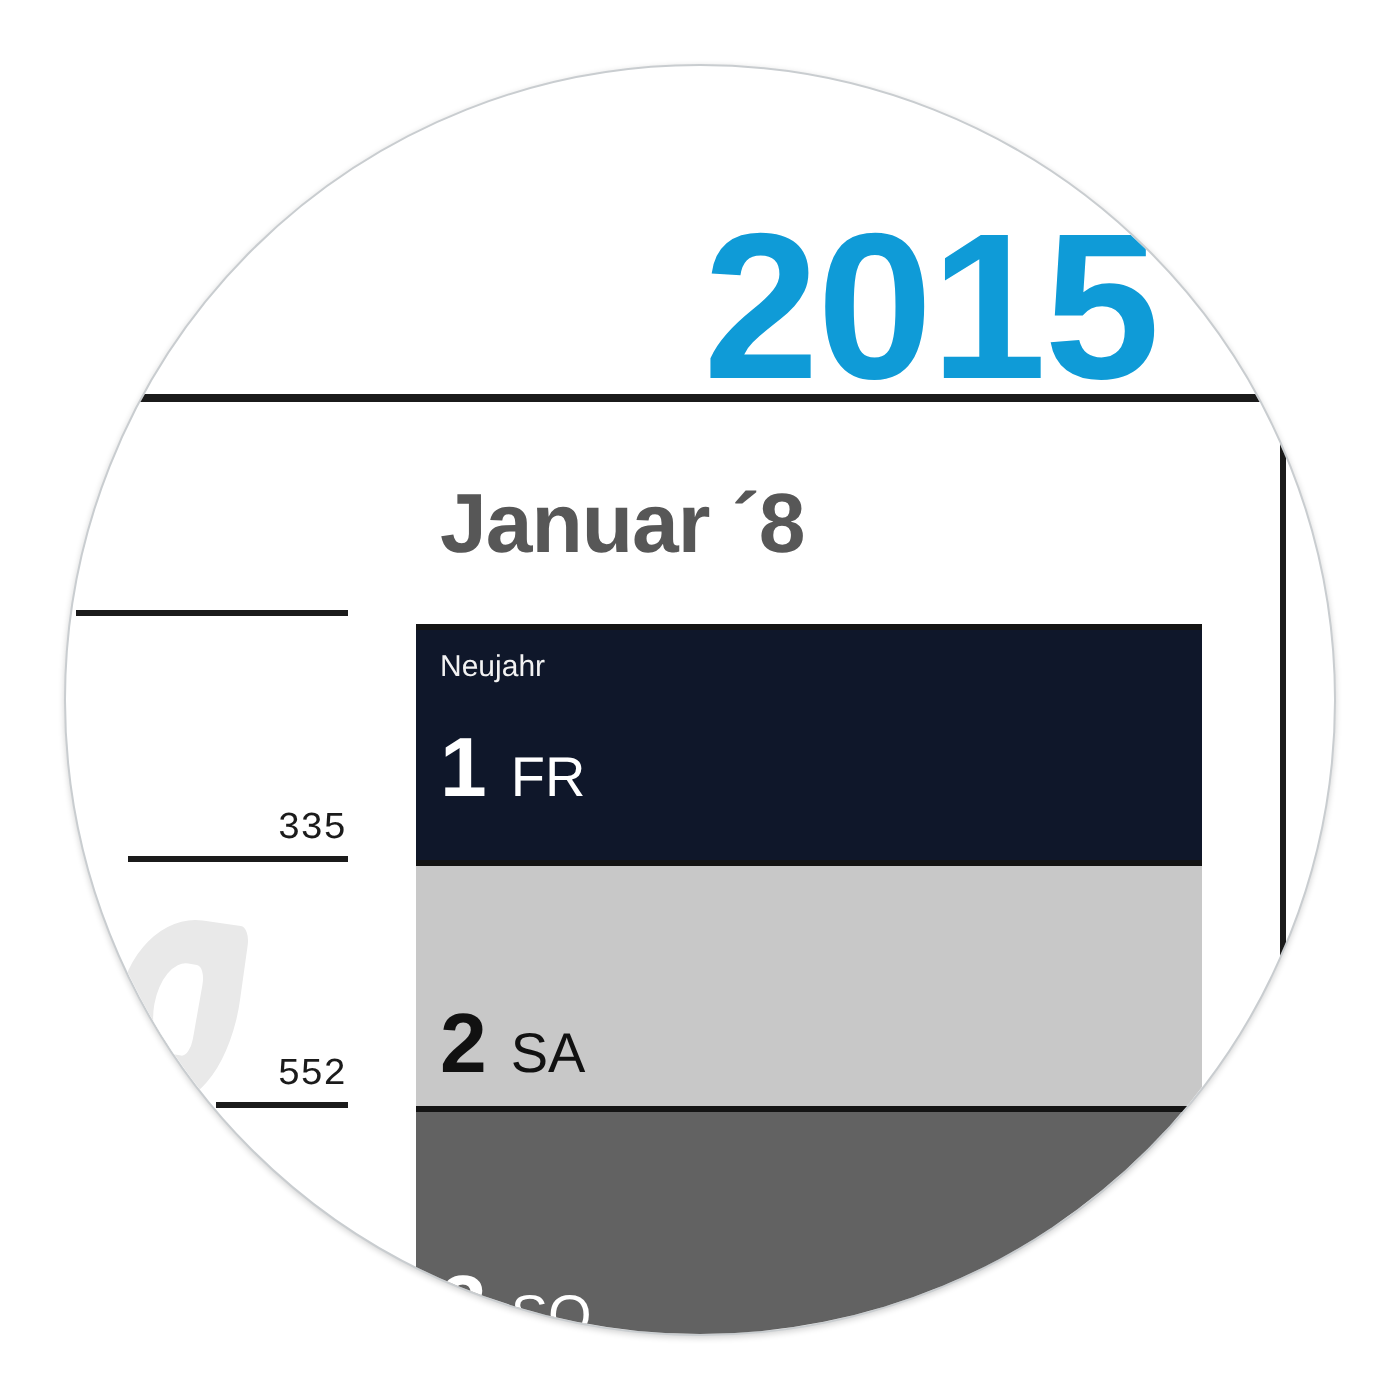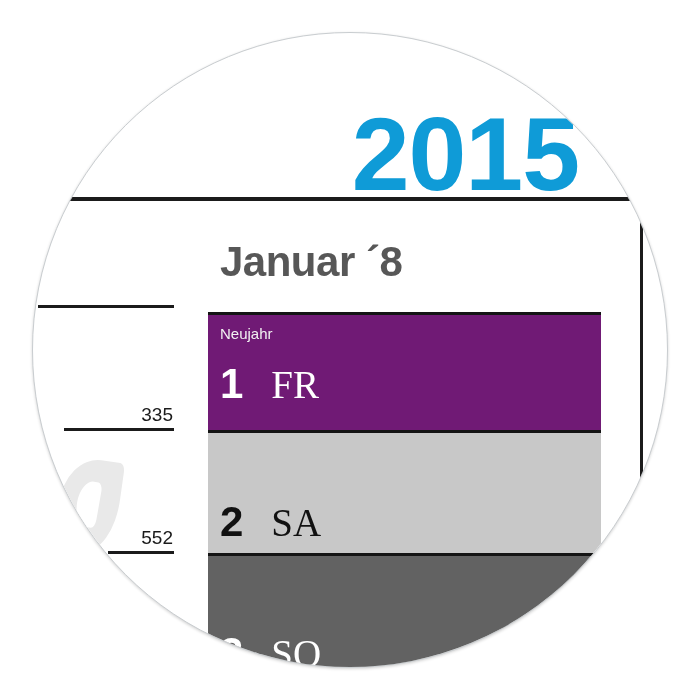--- a/index.html
+++ b/index.html
@@ -77,20 +77,21 @@
     background: #1b1b1b;
   }
 
   
   .left-col {
     position: absolute;
     left: 0;
     top: 0;
     width: 200px;
     height: 558px;
+    font-family: Liberation Mono, monospace;
   }
   .left-rule {
     position: absolute;
     height: 3px;
     background: #1b1b1b;
   }
   .left-rule.r1 { left: 37px;  top: 304px; width: 136px; }
   .left-rule.r2 { left: 63px;  top: 427px; width: 110px; }
   .left-rule.r3 { left: 107px; top: 550px; width: 66px;  }
 
@@ -148,21 +149,21 @@
     left: 207px;
     top: 311px;
     width: 393px;
   }
   .day-row {
     position: relative;
     width: 393px;
     border-top: 3px solid #141414;
     box-sizing: border-box;
   }
-  .day-row.r1 { height: 118px; background: #701a75; }
+  .day-row.r1 { height: 118px; background: #0f172a; }
   .day-row.r2 { height: 123px; background: #c8c8c8; }
   .day-row.r3 { height: 125px; background: #626262; }
 
   .holiday {
     position: absolute;
     left: 12px;
     top: 11px;
     font-size: 15px;
     line-height: 15px;
     color: #f2f2f2;
@@ -178,25 +179,24 @@
   .day-row.r1 .day-line { top: 48px; }
   .day-row.r2 .day-line { top: 68px; }
   .day-row.r3 .day-line { top: 76px; }
 
   .num {
     font-size: 42px;
     line-height: 42px;
     font-weight: bold;
   }
   .abbr {
-    font-size: 39px;
+    font-size: 28px;
     line-height: 29px;
     font-weight: normal;
-    margin-left: 28px;
-    font-family: Liberation Serif, serif;
+    margin-left: 12px;
   }
   .light-text .num, .light-text .abbr { color: #ffffff; }
   .dark-text  .num, .dark-text  .abbr { color: #111111; }
 </style>
 </head>
 <body>
 
 <div id="canvas">
 
   <div class="sticker">

